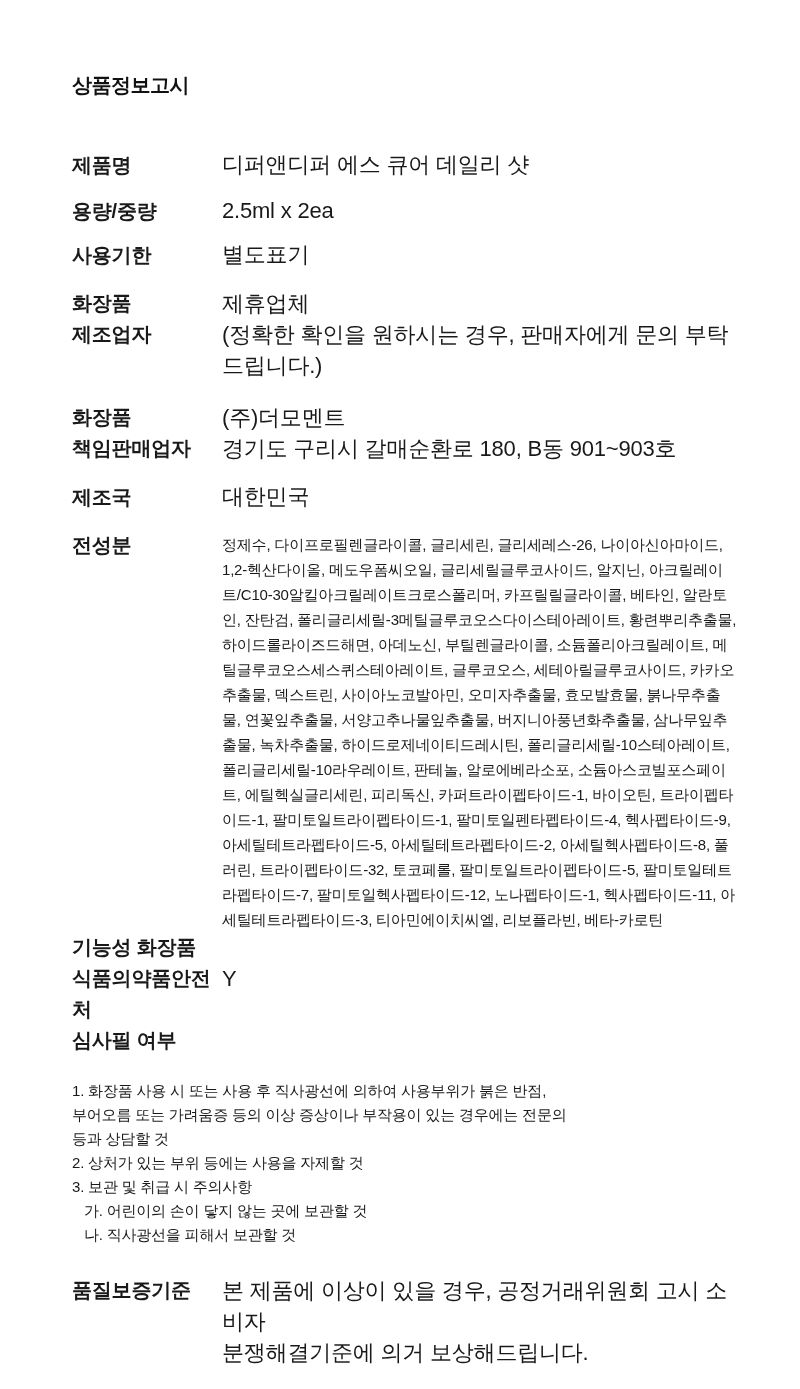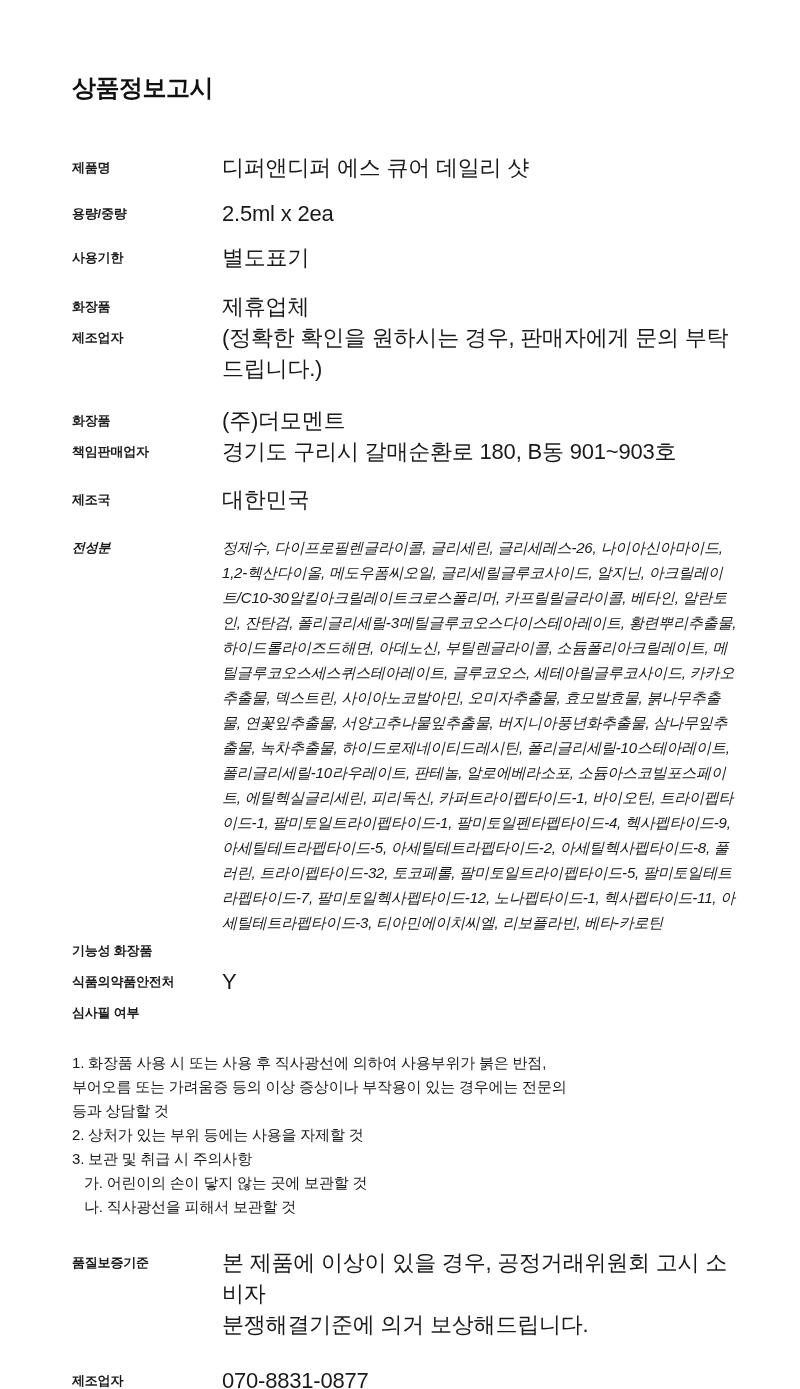--- a/index.html
+++ b/index.html
@@ -6,32 +6,32 @@
   html, body { margin: 0; padding: 0; }
   body {
     width: 800px;
     height: 1389px;
     background: #ffffff;
     color: #191919;
     font-family: "Liberation Sans", "DejaVu Sans", sans-serif;
   }
   .page { padding: 53px 63px 0 72px; }
   .title {
-    font-size: 24px;
+    font-size: 20px;
     font-weight: 800;
     line-height: 38px;
     letter-spacing: -0.5px;
     color: #111111;
   }
   .row { display: flex; align-items: flex-start; }
   .label {
     flex: 0 0 150px;
     width: 150px;
     font-weight: 700;
-    font-size: 13px;
+    font-size: 20px;
     line-height: 26px;
     white-space: pre-wrap;
     letter-spacing: -0.2px;
   }
   .value {
     flex: 1 1 auto;
     min-width: 0;
     font-size: 22px;
     line-height: 26px;
     white-space: pre-wrap;
@@ -47,21 +47,21 @@
   .row-cautions .value {
     font-size: 15px;
     line-height: 24px;
   }
   .row-functional .label { line-height: 31px; }
   .row-functional .value { line-height: 31px; margin-top: 31px; }
   .mt48 { margin-top: 48px; }
   .mt20 { margin-top: 20px; }
   .mt18 { margin-top: 18px; }
   .mt21 { margin-top: 21px; }
-  .mt22 { margin-top: 22px; font-style: italic; }
+  .mt22 { margin-top: 22px; }
   .mt12 { }
   .mt23 { margin-top: 23px; }
   .mt28 { margin-top: 28px; }
 </style>
 </head>
 <body>
 
 <div class="page">
 
   <h1 class="title">상품정보고시</h1>

